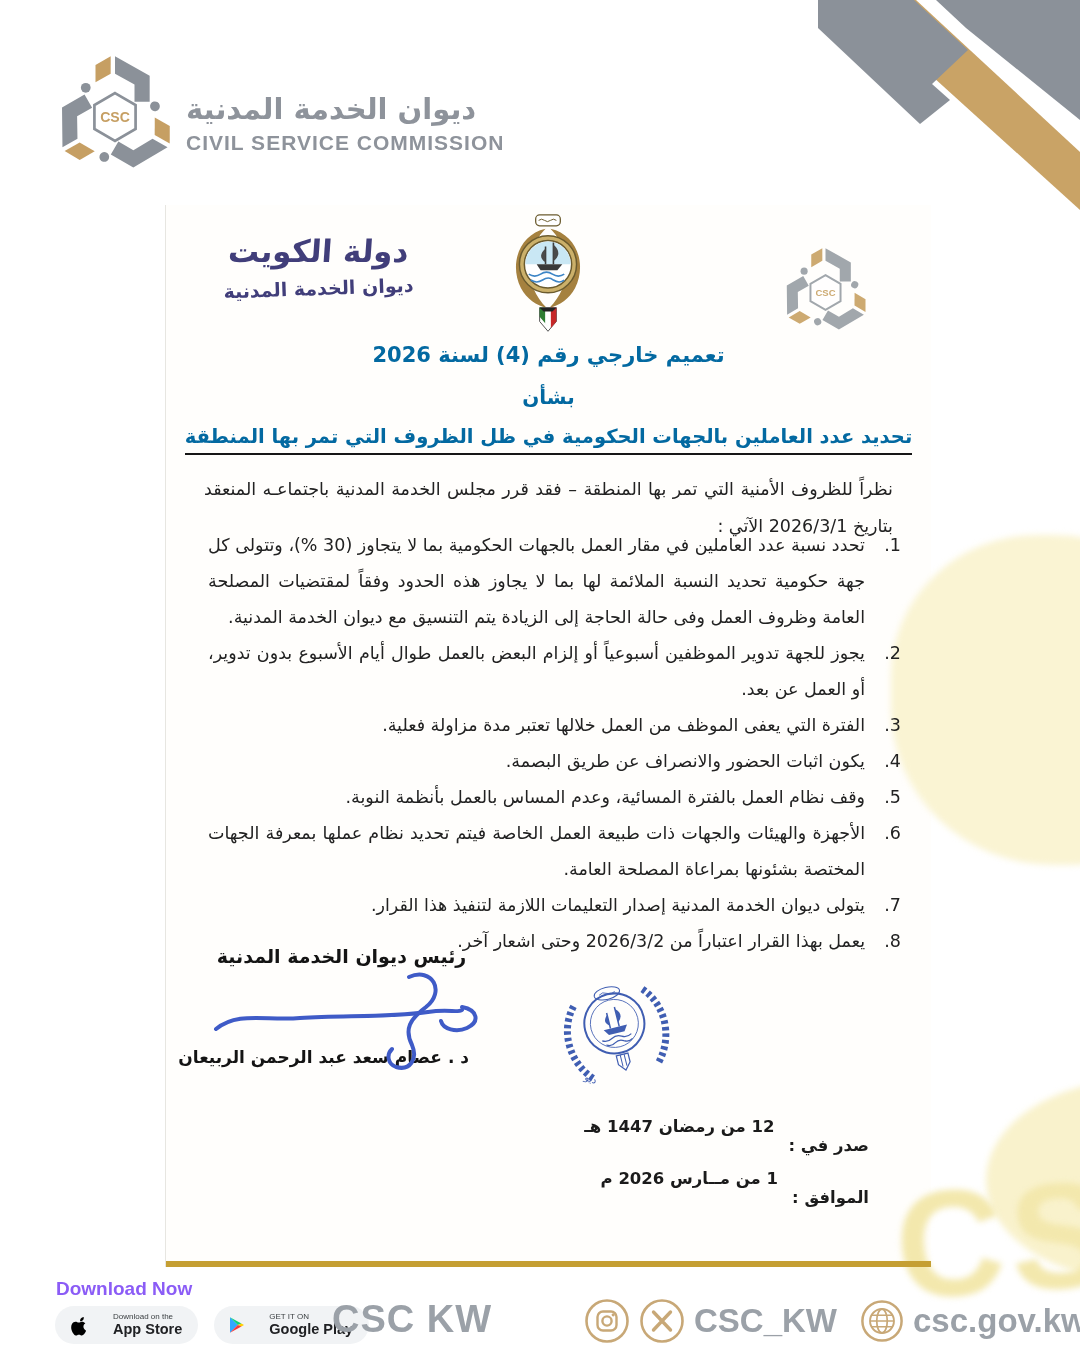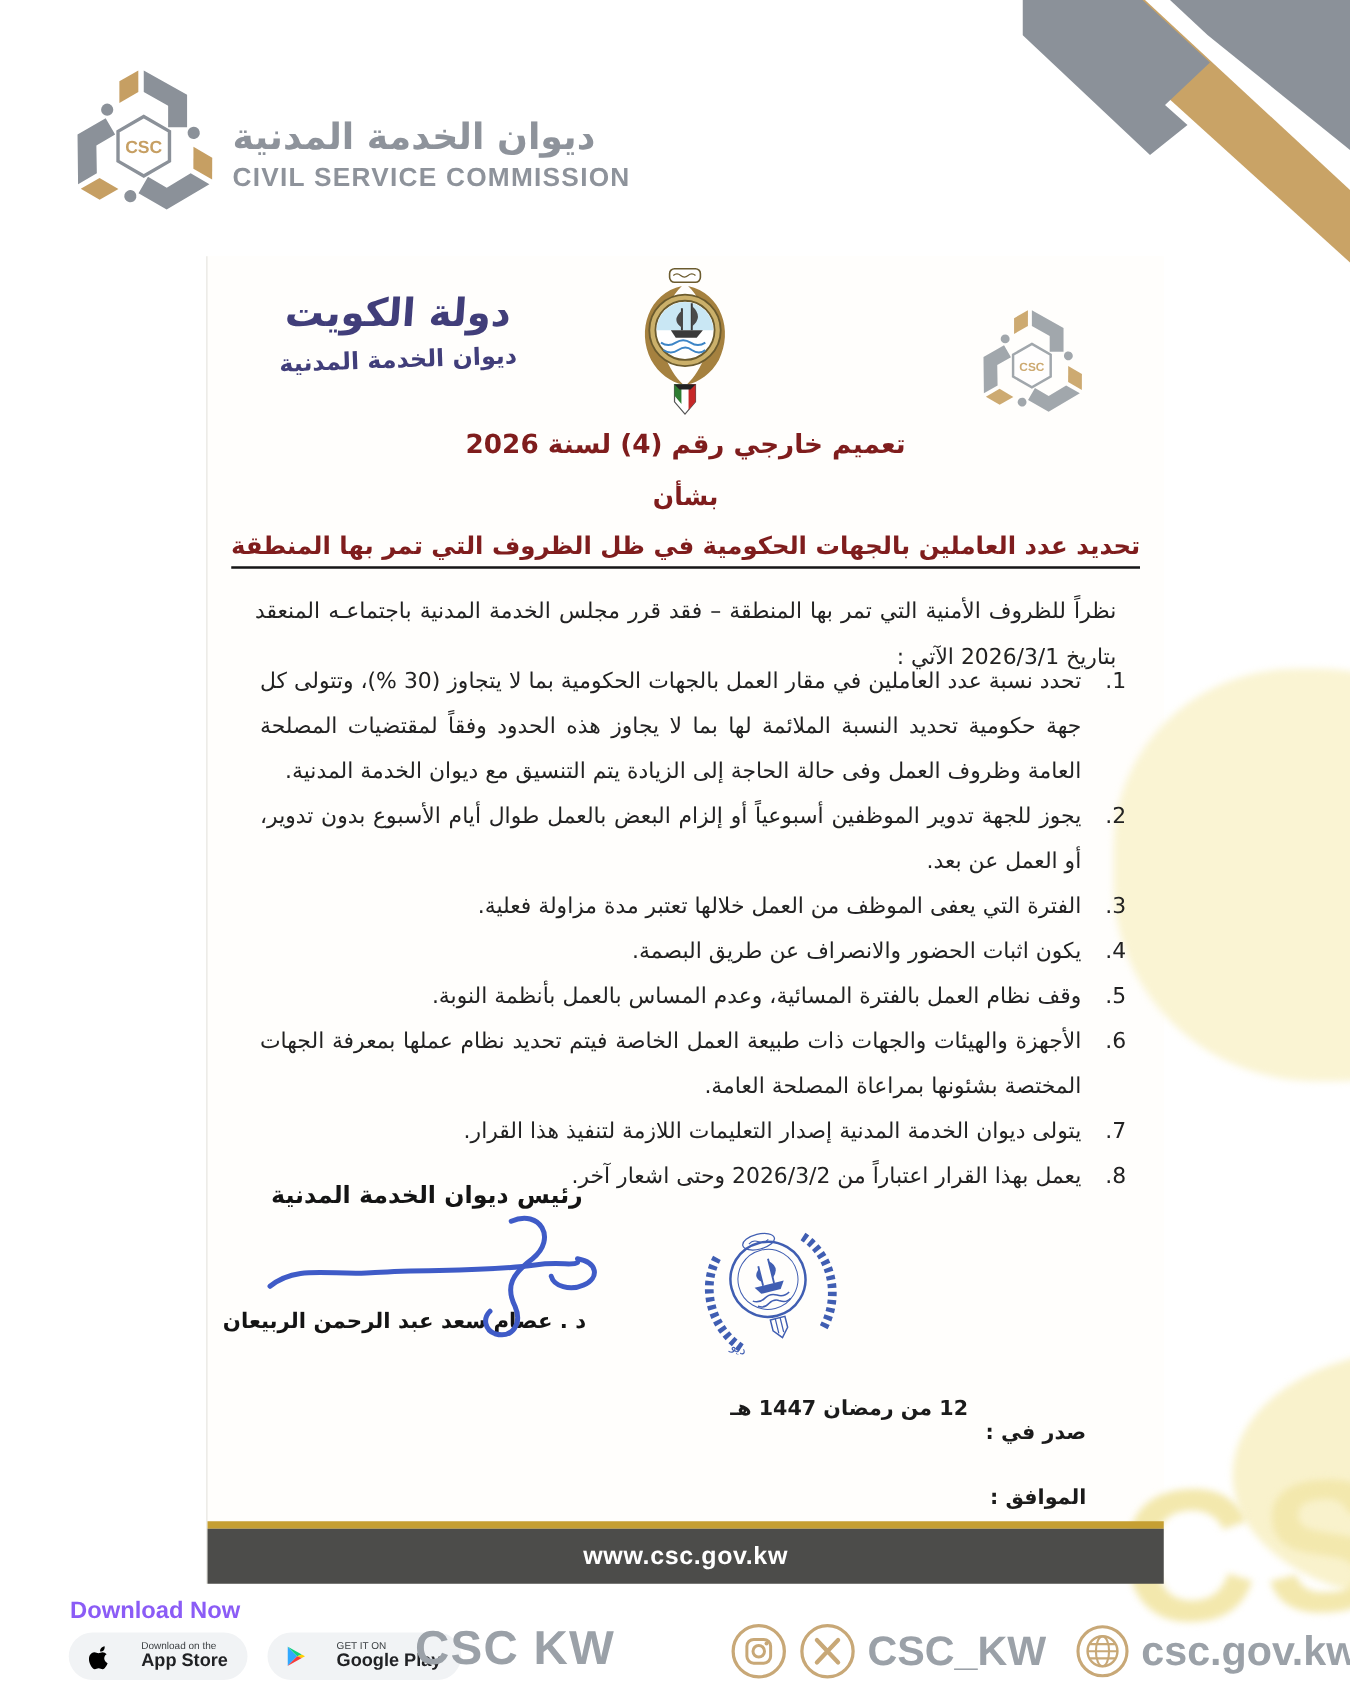--- a/index.html
+++ b/index.html
@@ -25,21 +25,21 @@
           font-family:"Liberation Sans",sans-serif;letter-spacing:6px;transform:rotate(-4deg);}
   .doc > *{position:relative;z-index:1;}
 
   .letterhead-callig{position:absolute;left:35px;top:28px;width:235px;text-align:center;
                      color:#413e7a;direction:rtl;}
   .callig-1{font-size:31px;font-weight:800;transform:skewX(-4deg);}
   .callig-2{font-size:19px;font-weight:700;margin-top:8px;transform:rotate(-2deg);}
   .emblem{position:absolute;left:332px;top:8px;width:100px;height:138px;}
   .mini-logo{position:absolute;right:58px;top:40px;width:95px;height:95px;opacity:.92;}
 
-  .titles{position:absolute;top:138px;left:0;right:0;text-align:center;color:#7f1d1d;}
+  .titles{position:absolute;top:138px;left:0;right:0;text-align:center;color:#0369a1;}
   .title-1{font-size:21px;font-weight:800;}
   .title-2{font-size:20px;font-weight:800;margin-top:18px;}
   .title-3{display:inline-block;font-size:19.5px;font-weight:800;margin-top:16px;
            border-bottom:2.5px solid #161616;padding-bottom:5px;}
 
   .intro{position:absolute;top:248px;right:38px;left:38px;font-size:17.5px;line-height:37px;
          text-align:justify;}
   .items{position:absolute;top:322px;right:30px;left:42px;}
   .item{display:flex;gap:10px;font-size:17.5px;line-height:36px;}
   .item .num{flex:0 0 26px;text-align:right;}
@@ -240,28 +240,26 @@
       </g>
     </svg>
 
     <div class="dates">
       <div class="date-row">
         <span class="date-label">صدر في :</span>
         <span class="date-value">12 من رمضان 1447 هـ</span>
       </div>
       <div class="date-row">
         <span class="date-label">الموافق :</span>
+        <span class="date-value">1 من مــارس 2026 م</span>
       </div>
     </div>
 
     <div class="doc-footer">
       <div class="gold"></div>
-      <div class="bar">
-        <span class="url">www.csc.gov.kw</span>
-      </div>
     </div>
   </section>
 
   <div class="download-now">Download Now</div>
 
   <div class="badges">
     <div class="badge">
       <svg width="17" height="21" viewBox="0 0 16 22">
         <path fill="#000" d="M11.5,5.6 C12.6,4.3 12.5,2.5 12.4,2 C11.3,2.1 10.1,2.8 9.4,3.7 C8.8,4.5 8.5,5.5 8.6,6.5 C9.7,6.6 10.8,6.4 11.5,5.6 Z"></path>
         <path fill="#000" d="M14.9,16.4 C14.5,17.4 14.3,17.8 13.8,18.7 C13,19.9 11.9,21.4 10.6,21.4 C9.4,21.4 9,20.6 7.4,20.6 C5.8,20.6 5.4,21.4 4.2,21.4 C2.9,21.4 1.9,20 1.1,18.8 C-1,15.5 -1.2,11.6 0.1,9.5 C1,8 2.4,7.1 3.8,7.1 C5.2,7.1 6.1,7.9 7.3,7.9 C8.4,7.9 9.1,7.1 10.7,7.1 C11.9,7.1 13.2,7.8 14.1,8.9 C11.1,10.5 11.6,14.7 14.9,16.4 Z"></path>

